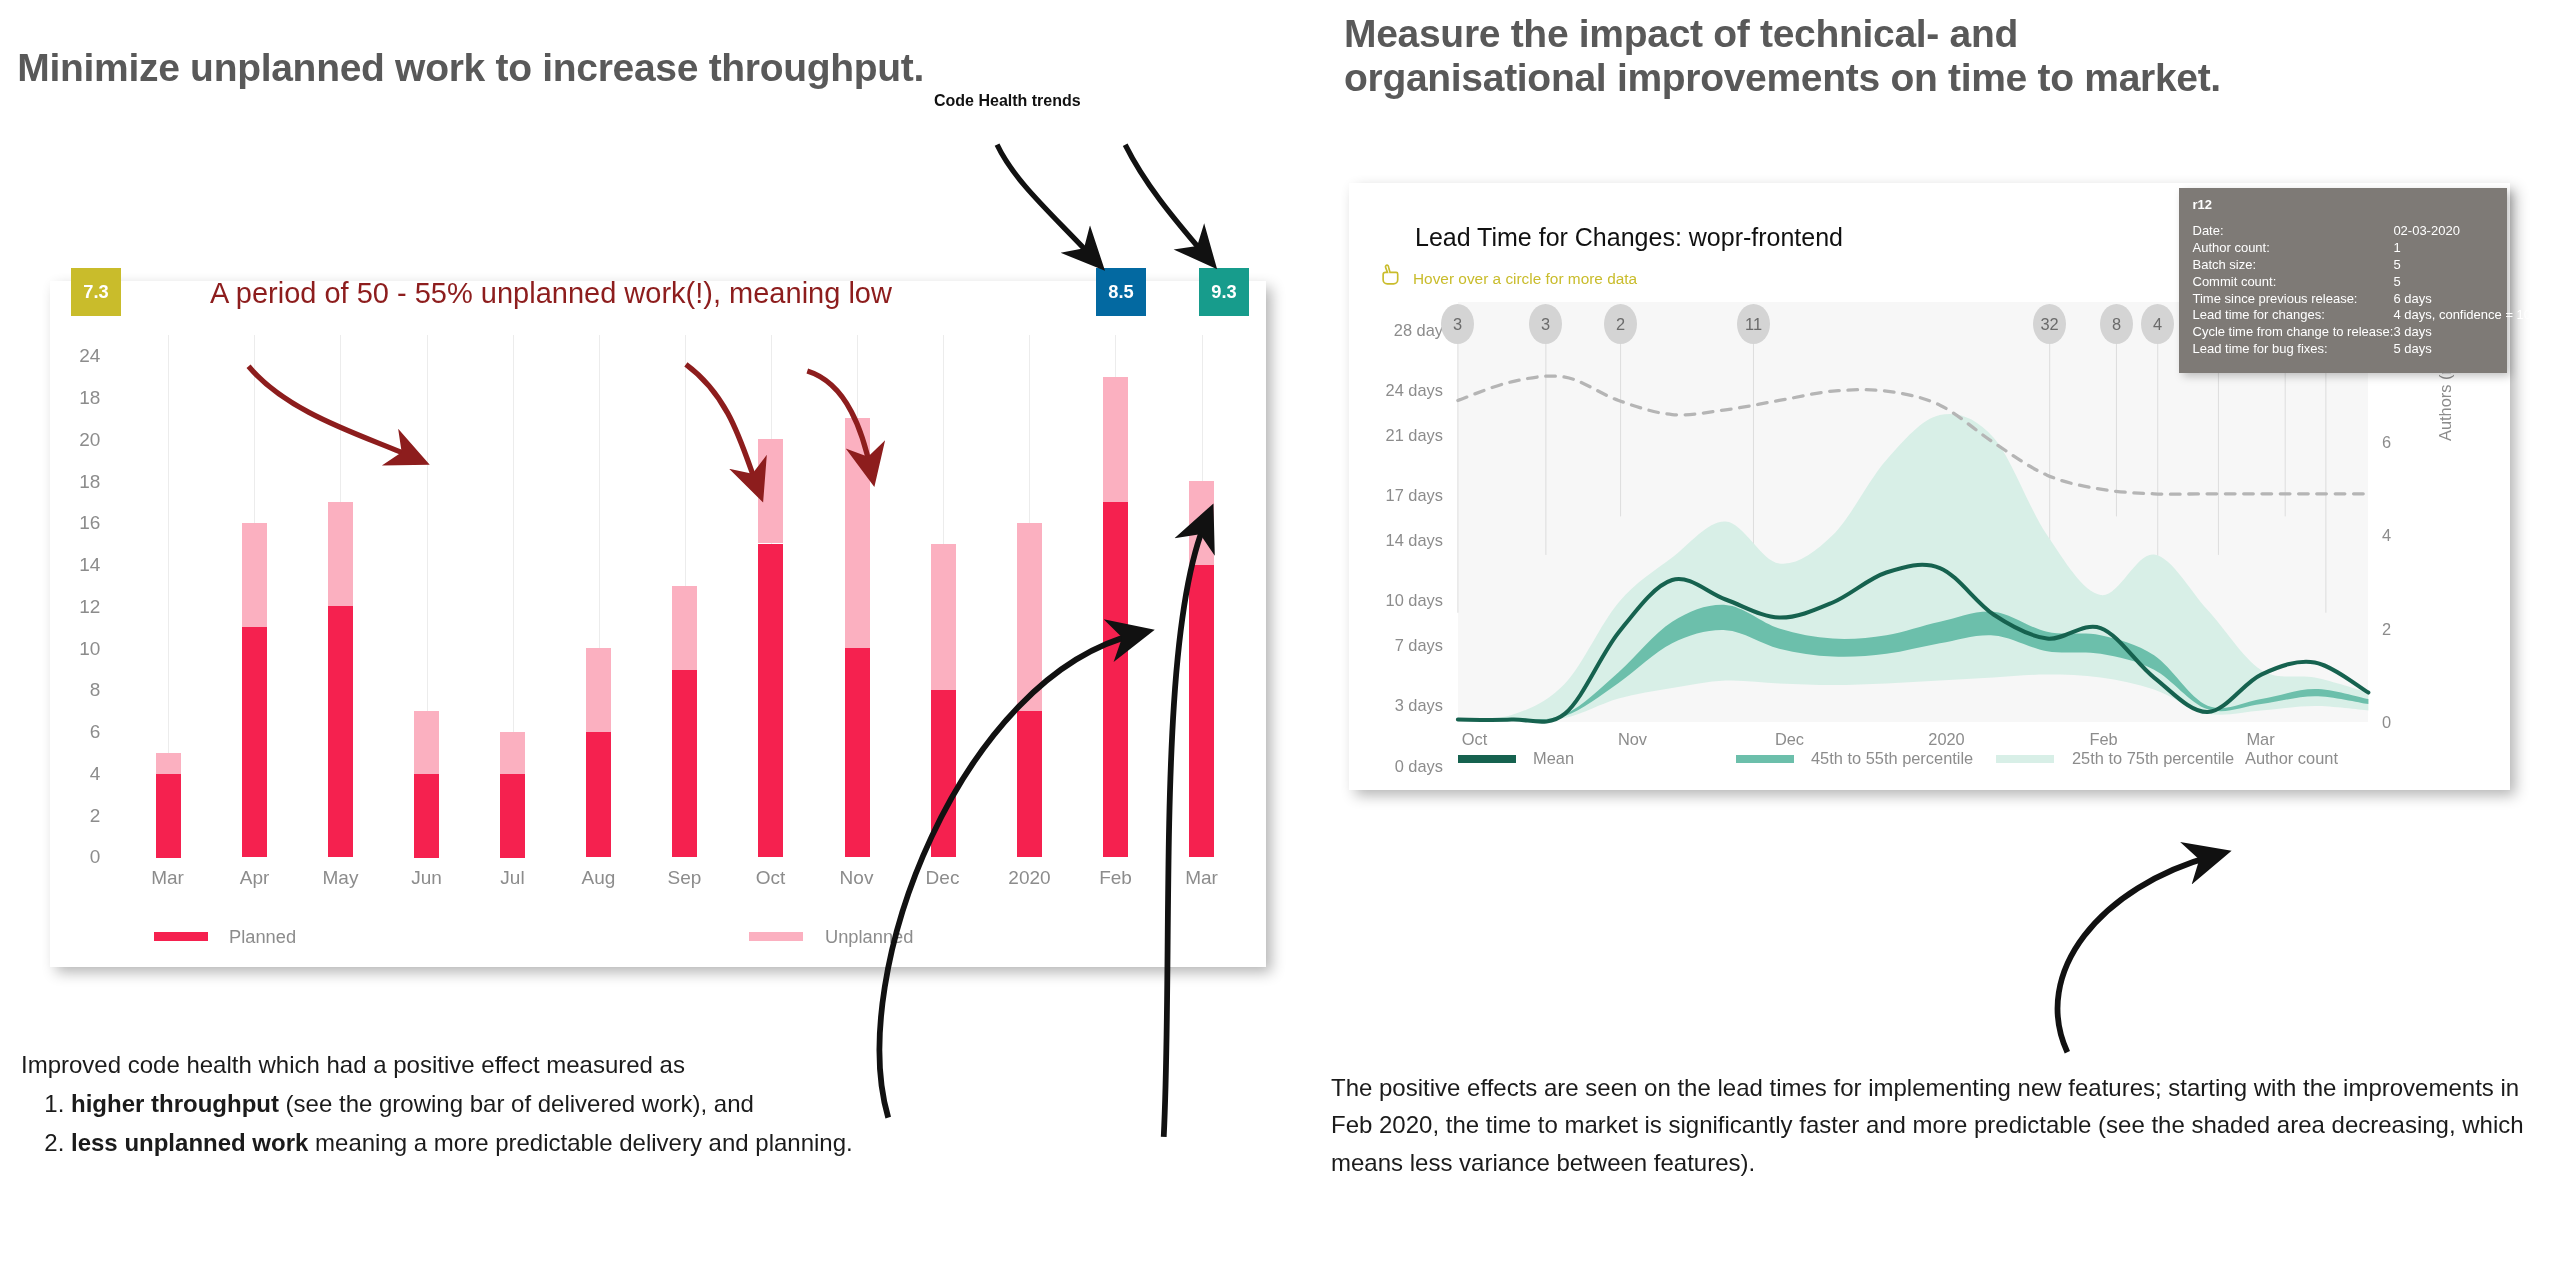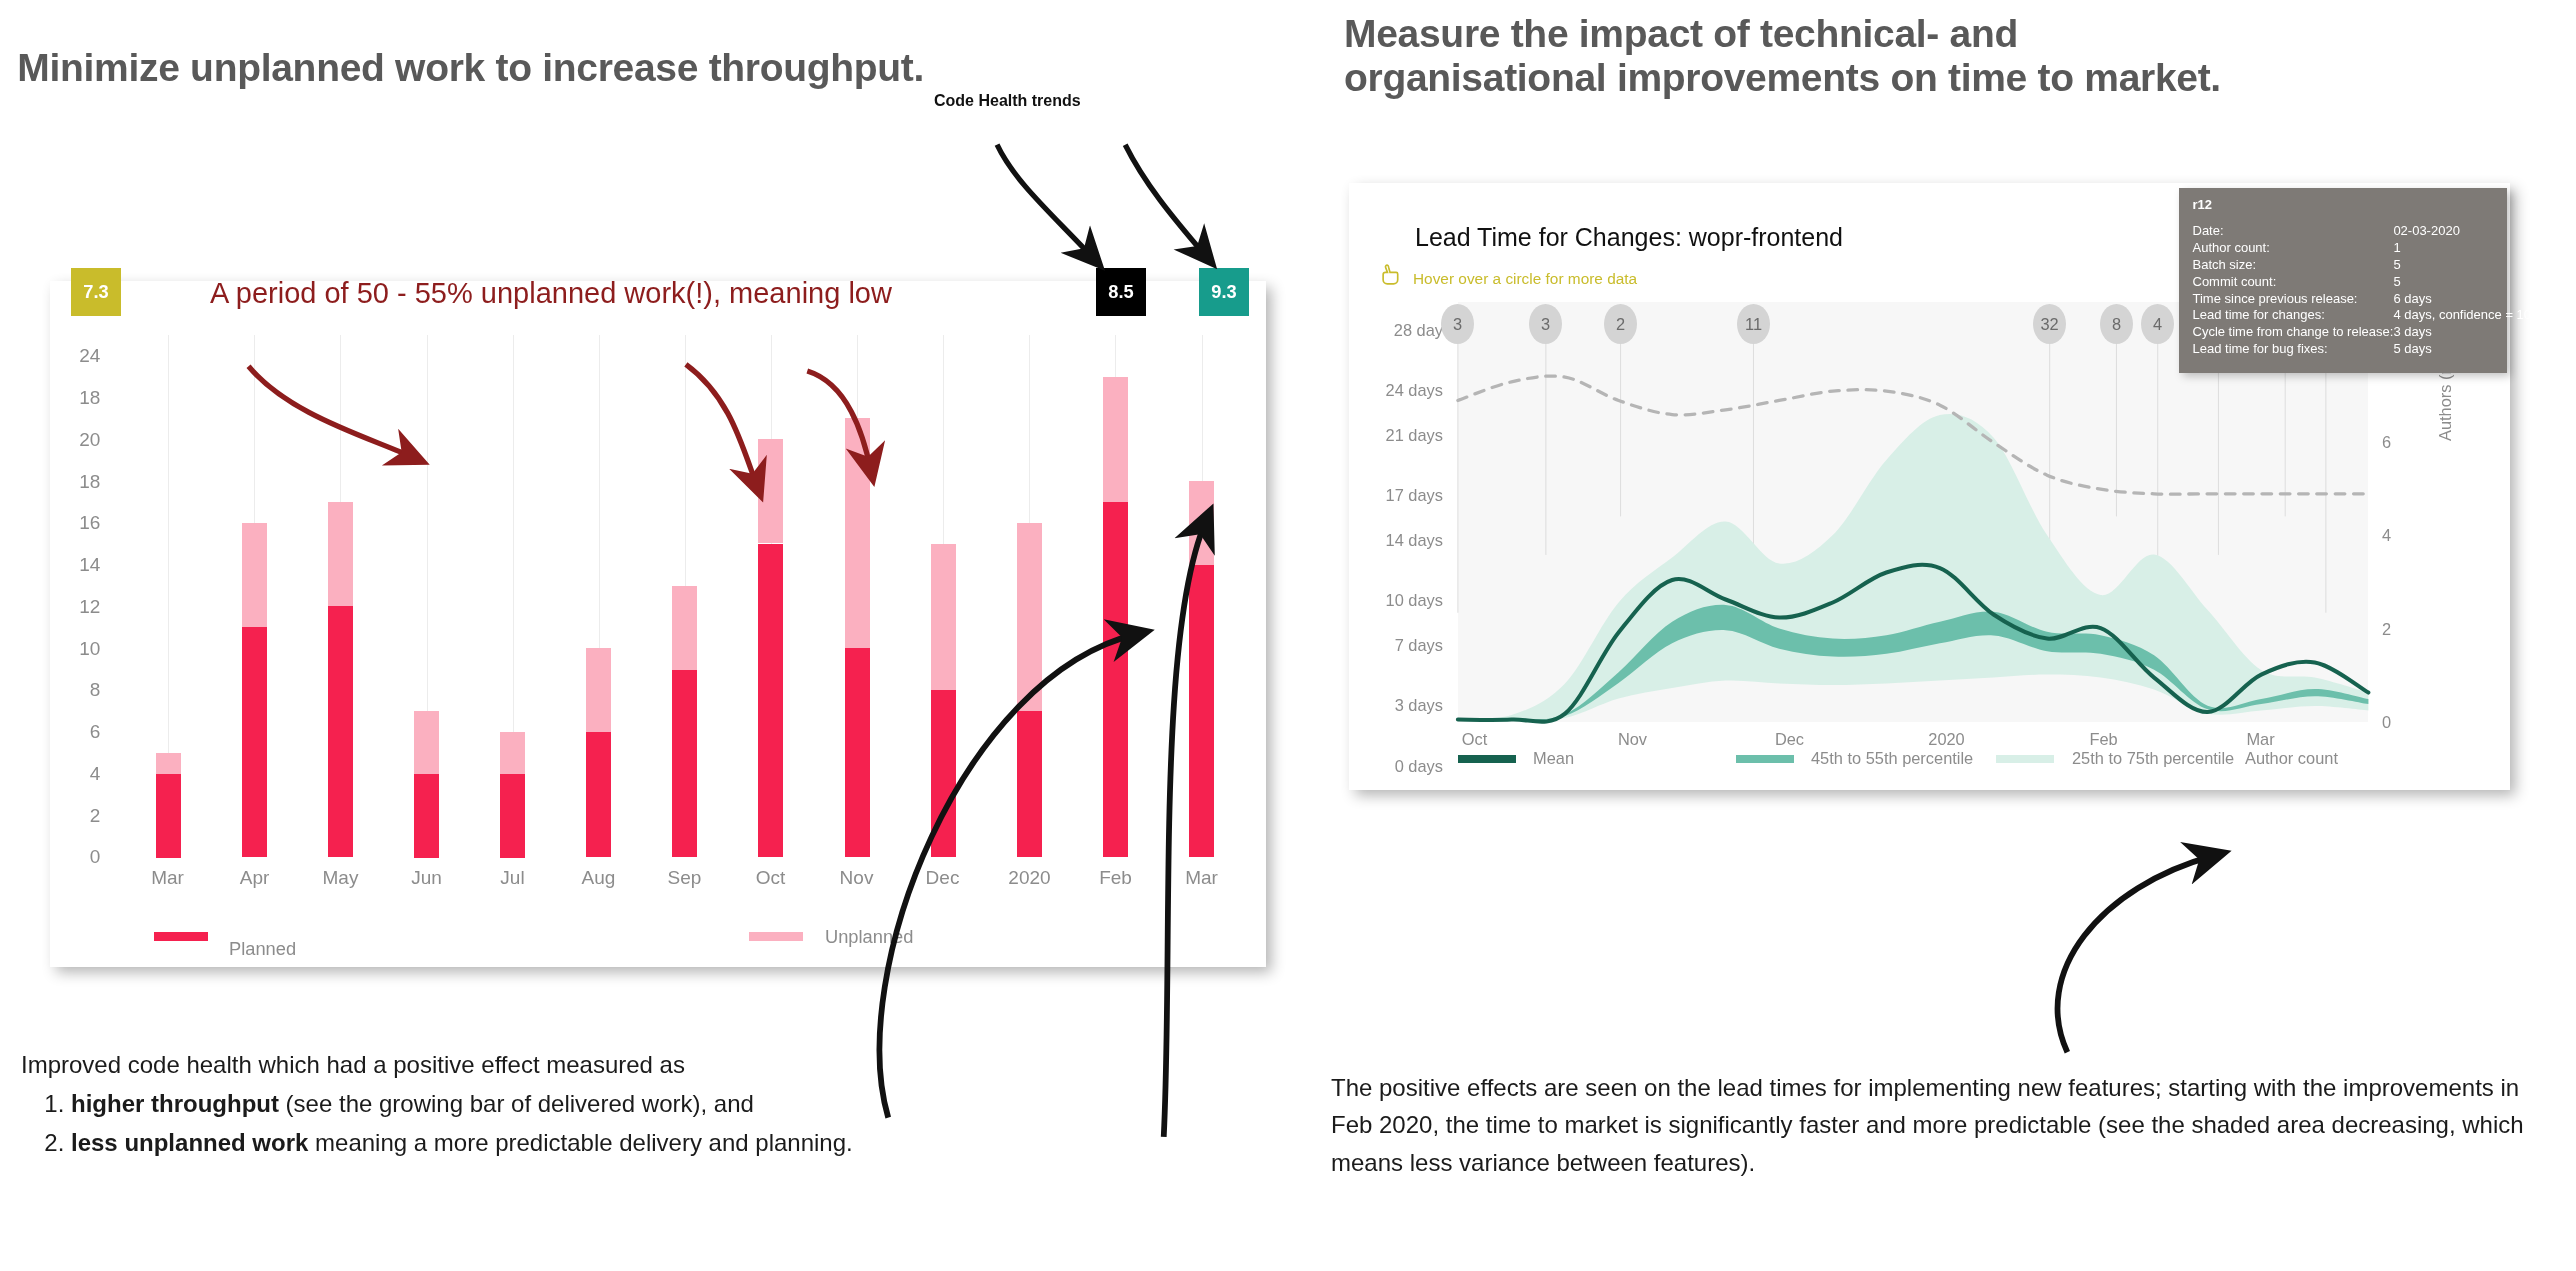--- a/index.html
+++ b/index.html
@@ -29,21 +29,21 @@
     box-shadow: 5.8px 5.8px 13.5px rgba(0,0,0,.30);
   }
   #bar-plot { position: absolute; left: 0; top: 0; width: 1216px; height: 686px; }
 
   .badge {
     position: absolute; color:#fff; font-size: 18.3px; font-weight: bold;
     display:flex; align-items:center; justify-content:center;
     width: 50px; height: 48px;
   }
   #badge-a { left: 21px;   top: -13.5px; background:#c9bc2b; }
-  #badge-b { left: 1046px; top: -13.5px; background:#000000; }
+  #badge-b { left: 1046px; top: -13.5px; background:#0369a1; }
   #badge-c { left: 1149px; top: -13.5px; background:#179c8c; }
 
   .annot-red {
     position:absolute; left:160px; top: -7.7px; width: 848px;
     color:#8d1d1d; font-size: 29px; line-height: 1.42;
   }
 
   .ylab { position:absolute; color:#8c8c8c; font-size:19px; text-align:right; width:33px; }
   .xlab { position:absolute; color:#8c8c8c; font-size:19px; text-align:center; width:67px; }
 
@@ -196,21 +196,21 @@
         <div class="xlab" style="left: 601px; top: 586px;">Sep</div>
         <div class="xlab" style="left: 687px; top: 586px;">Oct</div>
         <div class="xlab" style="left: 773px; top: 586px;">Nov</div>
         <div class="xlab" style="left: 859px; top: 586px;">Dec</div>
         <div class="xlab" style="left: 946px; top: 586px;">2020</div>
         <div class="xlab" style="left: 1032px; top: 586px;">Feb</div>
         <div class="xlab" style="left: 1118px; top: 586px;">Mar</div>
       </div>
     <div id="bar-legend">
         <div class="legend-sw" style="left: 104px; top: 651px; background: rgb(245, 33, 79);"></div>
-        <div class="legend-tx" style="left: 179px; top: 645px; margin-top: 12px;">Planned</div>
+        <div class="legend-tx" style="left: 179px; top: 645px;">Planned</div>
         <div class="legend-sw" style="left: 699px; top: 651px; background: rgb(251, 176, 192);"></div>
         <div class="legend-tx" style="left: 775px; top: 645px;">Unplanned</div>
       </div>
   </div>
 
   <div id="right-card">
     <div id="lt-title">Lead Time for Changes: wopr-frontend</div>
 
     <svg id="hand-icon" viewBox="0 0 24 24">
       <path d="M7 3 C5.6 3 5 4.1 5.4 5.2 L7.2 10 L5.2 10 C3.8 10 3 11 3 12.2 L3 17 C3 19.2 4.8 21 7 21

